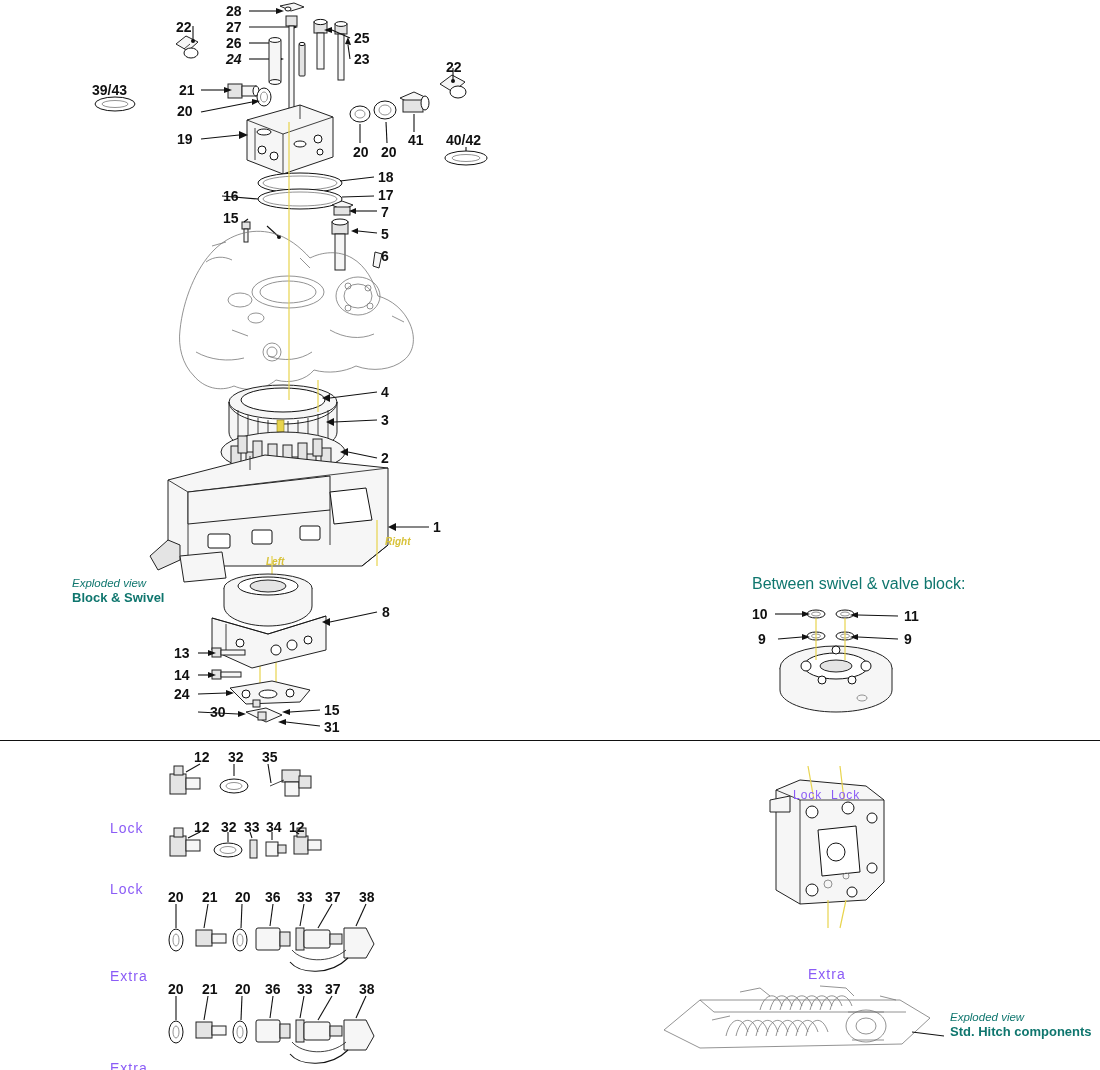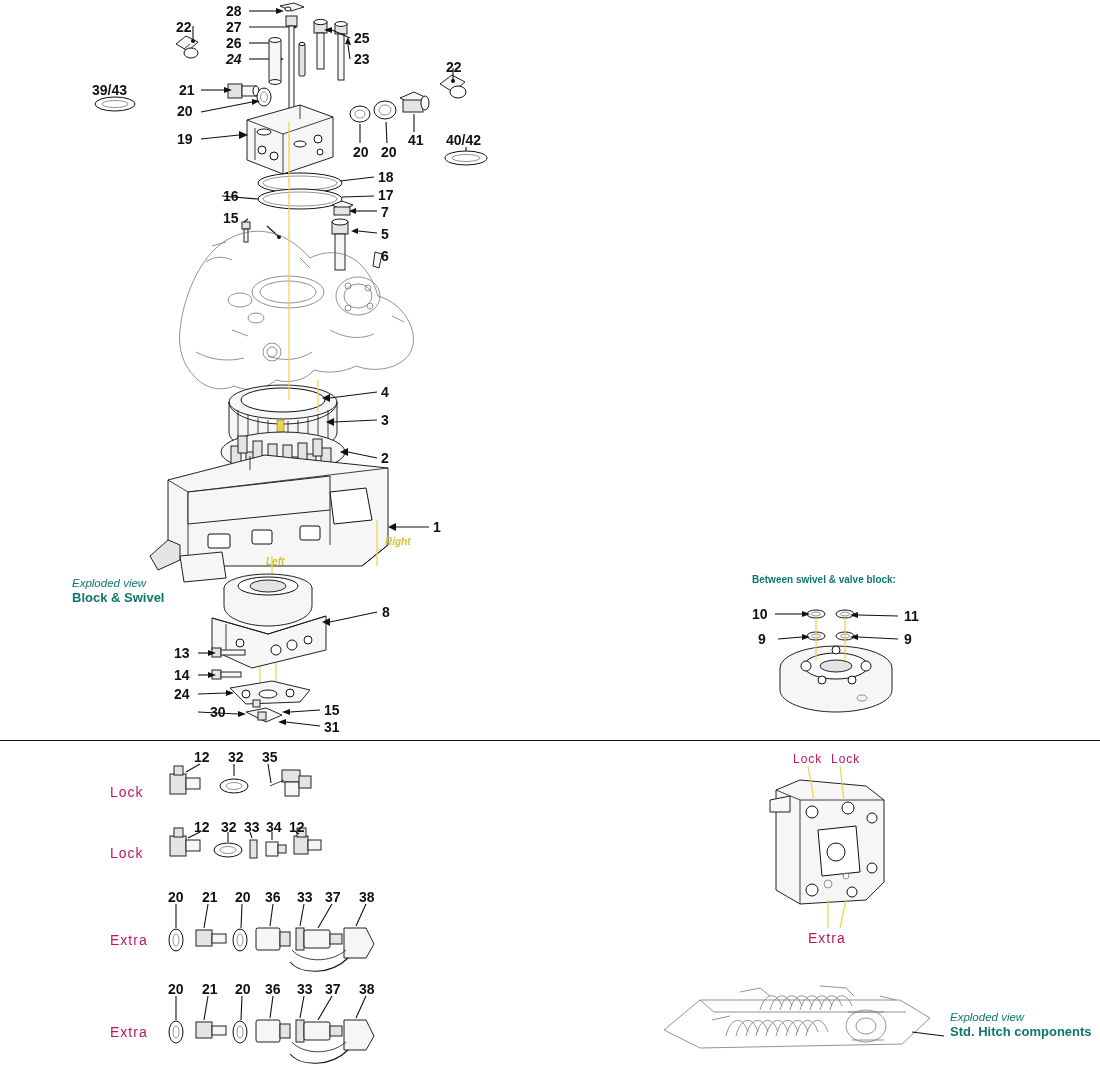--- a/index.html
+++ b/index.html
@@ -38,40 +38,41 @@
     font-size: 11.5px;
     font-weight: normal;
     display: block;
   }
   .cap .bold {
     font-size: 13px;
     font-weight: bold;
     display: block;
   }
   .cap.plain {
-    font-size: 10px;
-    font-weight: bold;
+    font-size: 16px;
+    font-weight: normal;
   }
   .sidetxt {
     position: absolute;
     font-family: "Liberation Sans", sans-serif;
     font-size: 10px;
     font-style: italic;
     font-weight: bold;
     color: #d8c23a;
     white-space: nowrap;
   }
   .groupname {
     position: absolute;
     font-family: "Liberation Sans", sans-serif;
     font-size: 14px;
     font-weight: normal;
     letter-spacing: 1px;
-    color: #be185d;
+    color: #8b5cf6;
     white-space: nowrap;
+    margin-top: 36px;
   }
   svg.art {
     position: absolute;
     left: 0;
     top: 0;
     width: 1100px;
     height: 1070px;
     pointer-events: none;
   }
   .ln { stroke: #111111; stroke-width: 1.1; fill: none; }

